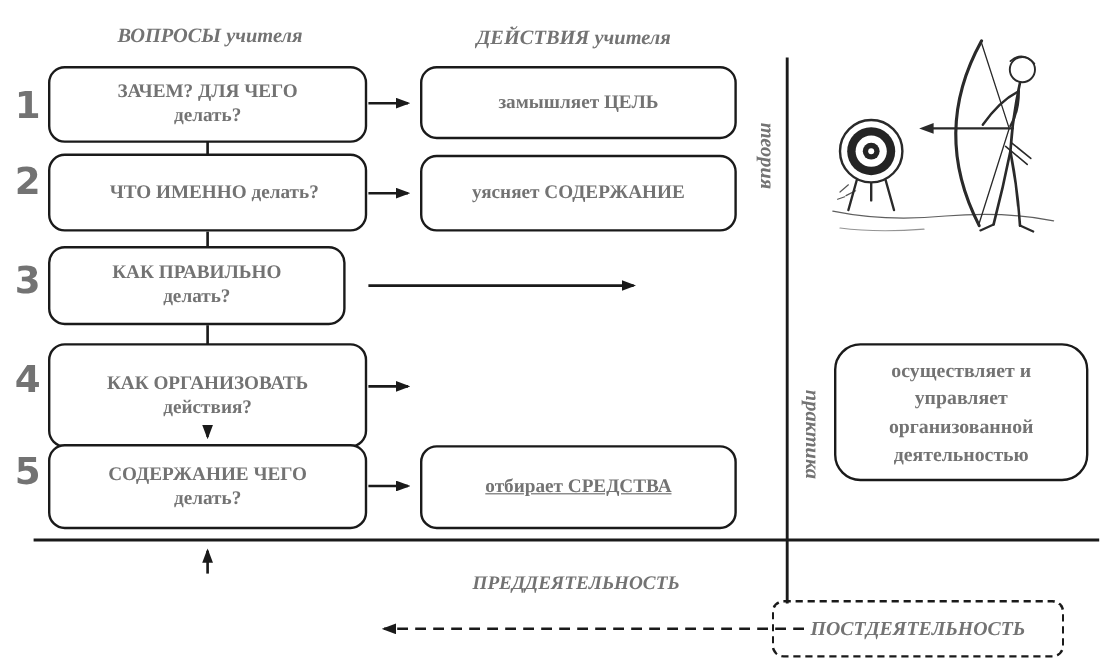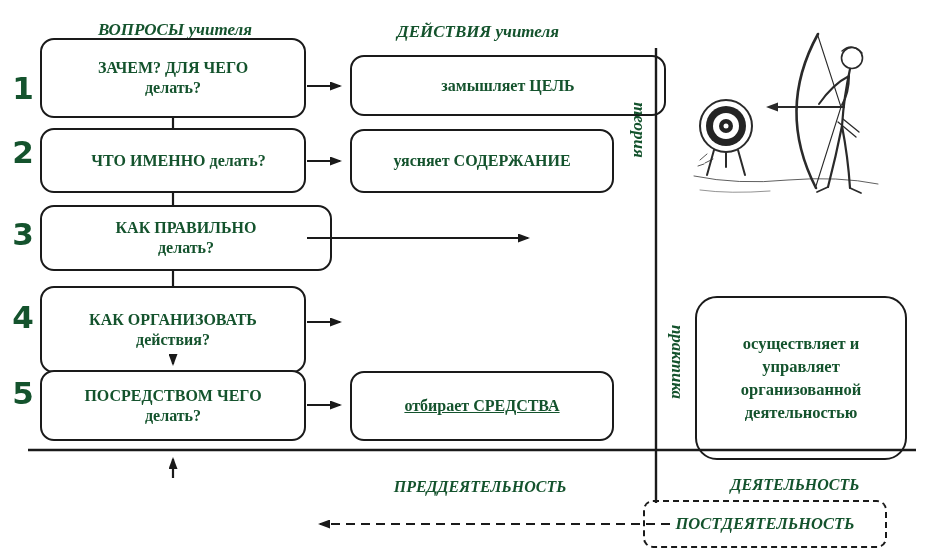--- a/index.html
+++ b/index.html
@@ -1,18 +1,18 @@
 <!DOCTYPE html>
 <html><head>
 <meta charset="utf-8">
 <style>
   html,body { margin:0; padding:0; background:#ffffff; }
   .stage {
     position:relative; width:926px; height:555px; background:#ffffff;
-    font-family:"Liberation Serif","DejaVu Serif",serif; color:#14532d; overflow:hidden;
+    font-family:"Liberation Serif","DejaVu Serif",serif; color:#737373; overflow:hidden;
   }
   .box {
     position:absolute; box-sizing:border-box;
     border:2.3px solid #1a1a1a; border-radius:14px; background:#ffffff;
     display:flex; align-items:center; justify-content:center;
     text-align:center; font-weight:bold; font-size:16px; line-height:1.25;
     white-space:pre-line; padding:2px 8px;
   }
   .hdr {
     position:absolute; font-weight:bold; font-style:italic; font-size:17px;
@@ -47,44 +47,43 @@
 
   <div class="hdr" style="left:55px; top:20px; width:240px;">ВОПРОСЫ учителя</div>
   <div class="hdr" style="left:358px; top:22px; width:240px;">ДЕЙСТВИЯ учителя</div>
 
   <div class="num" style="left:6px; top:73px;">1</div>
   <div class="num" style="left:6px; top:137px;">2</div>
   <div class="num" style="left:6px; top:219px;">3</div>
   <div class="num" style="left:6px; top:302px;">4</div>
   <div class="num" style="left:6px; top:378px;">5</div>
 
-  <div class="box" style="left:40px; top:38px;  width:266px; height:80px;">ЗАЧЕМ? ДЛЯ ЧЕГО
+  <div class="box" style="left:40px; top:55px;  width:266px; height:64px;">ЗАЧЕМ? ДЛЯ ЧЕГО
 делать?</div>
   <div class="box" style="left:40px; top:128px; width:266px; height:65px;padding-left:19px;">ЧТО ИМЕННО делать?</div>
-  <div class="box" style="left:40px; top:205px; width:292px; height:66px;">КАК ПРАВИЛЬНО
+  <div class="box" style="left:40px; top:205px; width:248px; height:66px;">КАК ПРАВИЛЬНО
 делать?</div>
   <div class="box" style="left:40px; top:286px; width:266px; height:87px;">КАК ОРГАНИЗОВАТЬ
 действия?</div>
-  <div class="box" style="left:40px; top:370px; width:266px; height:71px;">ПОСРЕДСТВОМ ЧЕГО
+  <div class="box" style="left:40px; top:370px; width:266px; height:71px;">СОДЕРЖАНИЕ ЧЕГО
 делать?</div>
 
-  <div class="box" style="left:350px; top:55px;  width:316px; height:61px;">замышляет ЦЕЛЬ</div>
+  <div class="box" style="left:350px; top:55px;  width:264px; height:61px;">замышляет ЦЕЛЬ</div>
   <div class="box" style="left:350px; top:129px; width:264px; height:64px;">уясняет СОДЕРЖАНИЕ</div>
   <div class="box" style="left:350px; top:371px; width:264px; height:70px;text-decoration:underline;">отбирает СРЕДСТВА</div>
 
-  <div class="box practice-box" style="left:695px; top:296px; width:212px; height:164px;">осуществляет и
+  <div class="box practice-box" style="left:695px; top:286px; width:212px; height:115px;">осуществляет и
 управляет
 организованной
 деятельностью</div>
 
   <div class="vlabel" style="left:599px; top:118px; width:80px;  height:24px;">теория</div>
   <div class="vlabel" style="left:627px; top:350px; width:100px; height:24px;">практика</div>
 
   <div class="phase" style="left:360px; top:478px; width:240px;font-style:italic;">ПРЕДДЕЯТЕЛЬНОСТЬ</div>
-  <div class="phase" style="left:700px; top:476px; width:190px;">ДЕЯТЕЛЬНОСТЬ</div>
 
   <div class="box dashed-box" style="left:643px; top:500px; width:244px; height:48px;">ПОСТДЕЯТЕЛЬНОСТЬ</div>
 
 
   <svg class="illus" style="left:678px; top:4px;" width="205" height="205" viewBox="0 0 205 205">
     <g fill="none" stroke="#2a2a2a" stroke-width="1.6" stroke-linecap="round">
 
       <path d="M16 172 Q60 181 110 176 Q160 172 200 180" stroke-width="1" opacity="0.75"></path>
       <path d="M22 186 q30 4 70 1" stroke-width="1" opacity="0.5"></path>
       <path d="M22 156 l7 -6 M27 159 l8 -4 M20 162 l6 -2" stroke-width="1" opacity="0.8"></path>

